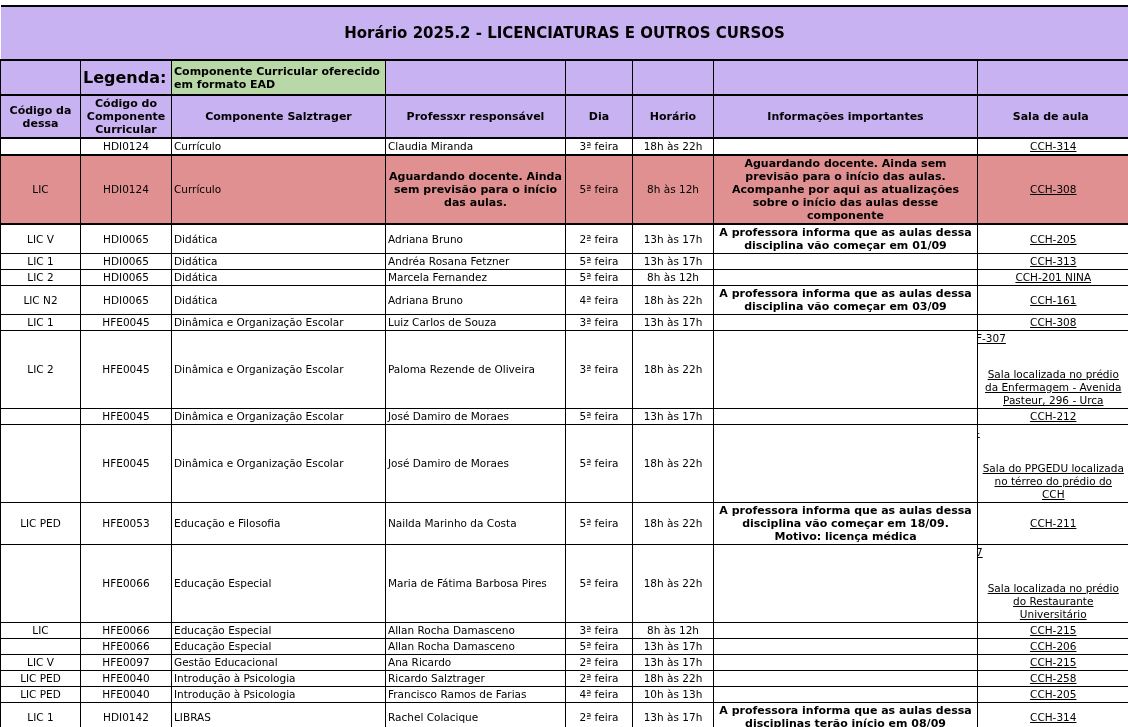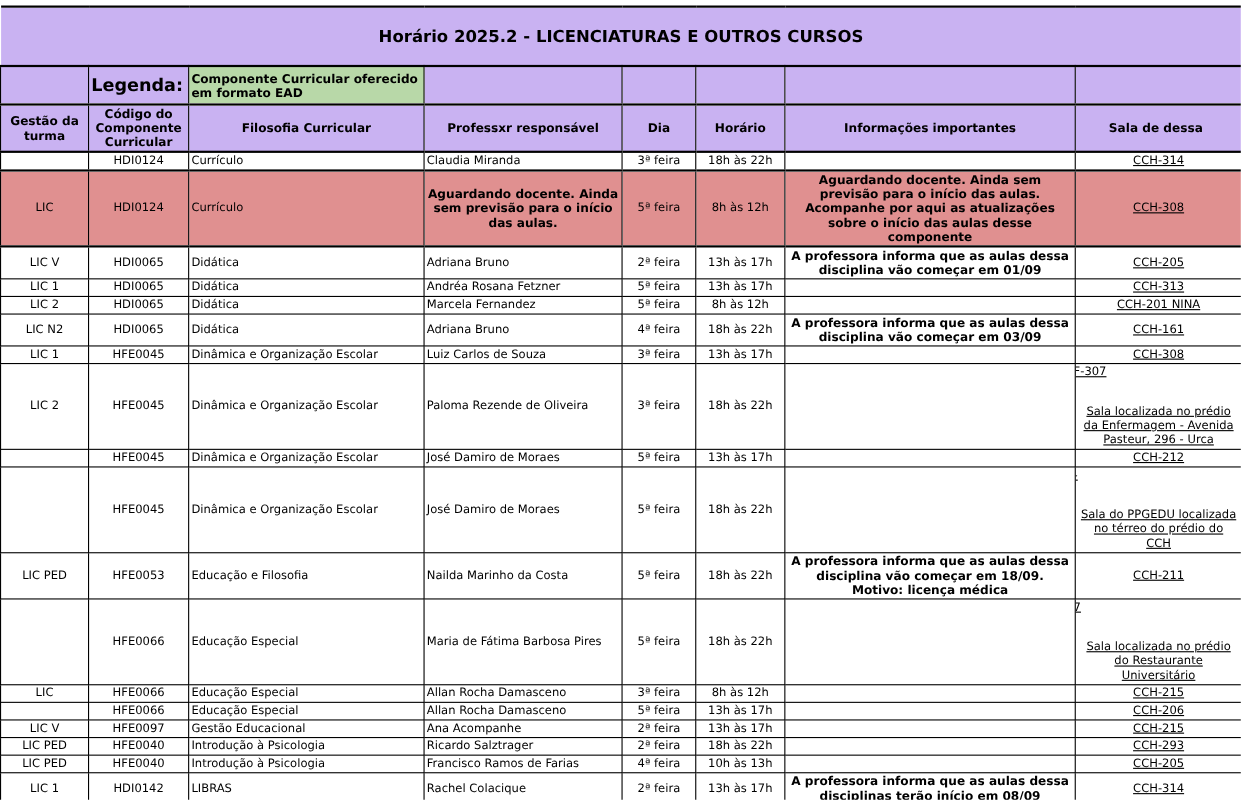--- a/index.html
+++ b/index.html
@@ -83,28 +83,28 @@
       <td class="legend-label">Legenda:</td>
       <td class="legend-ead">Componente Curricular oferecido
 em formato EAD</td>
       <td></td>
       <td></td>
       <td></td>
       <td></td>
       <td></td>
     </tr>
     <tr class="head-row">
-      <th>Gestão da turma</th>
+      <th>Código da dessa</th>
       <th>Código do Componente Curricular</th>
-      <th>Filosofia Curricular</th>
+      <th>Componente Salztrager</th>
       <th>Professxr responsável</th>
       <th>Dia</th>
       <th>Horário</th>
       <th>Informações importantes</th>
-      <th class="head-sala">Sala de dessa</th>
+      <th class="head-sala">Sala de aula</th>
     </tr>
   </tbody>
   <tbody>
       <tr>
         <td class="c-center"></td>
         <td class="c-center">HDI0124</td>
         <td class="c-left">Currículo</td>
         <td class="c-left c-nowrap">Claudia Miranda</td>
         <td class="c-center">3ª feira</td>
         <td class="c-center">18h às 22h</td>
@@ -263,35 +263,35 @@
         <td class="c-left c-nowrap">Allan Rocha Damasceno</td>
         <td class="c-center">5ª feira</td>
         <td class="c-center">13h às 17h</td>
         <td class="c-info"></td>
         <td class="c-sala">CCH-206</td>
       </tr>
       <tr>
         <td class="c-center">LIC V</td>
         <td class="c-center">HFE0097</td>
         <td class="c-left">Gestão Educacional</td>
-        <td class="c-left c-nowrap">Ana Acompanhe</td>
+        <td class="c-left c-nowrap">Ana Ricardo</td>
         <td class="c-center">2ª feira</td>
         <td class="c-center">13h às 17h</td>
         <td class="c-info"></td>
         <td class="c-sala">CCH-215</td>
       </tr>
       <tr>
         <td class="c-center">LIC PED</td>
         <td class="c-center">HFE0040</td>
         <td class="c-left">Introdução à Psicologia</td>
         <td class="c-left c-nowrap">Ricardo Salztrager</td>
         <td class="c-center">2ª feira</td>
         <td class="c-center">18h às 22h</td>
         <td class="c-info"></td>
-        <td class="c-sala">CCH-293</td>
+        <td class="c-sala">CCH-258</td>
       </tr>
       <tr>
         <td class="c-center">LIC PED</td>
         <td class="c-center">HFE0040</td>
         <td class="c-left">Introdução à Psicologia</td>
         <td class="c-left c-nowrap">Francisco Ramos de Farias</td>
         <td class="c-center">4ª feira</td>
         <td class="c-center">10h às 13h</td>
         <td class="c-info"></td>
         <td class="c-sala">CCH-205</td>

